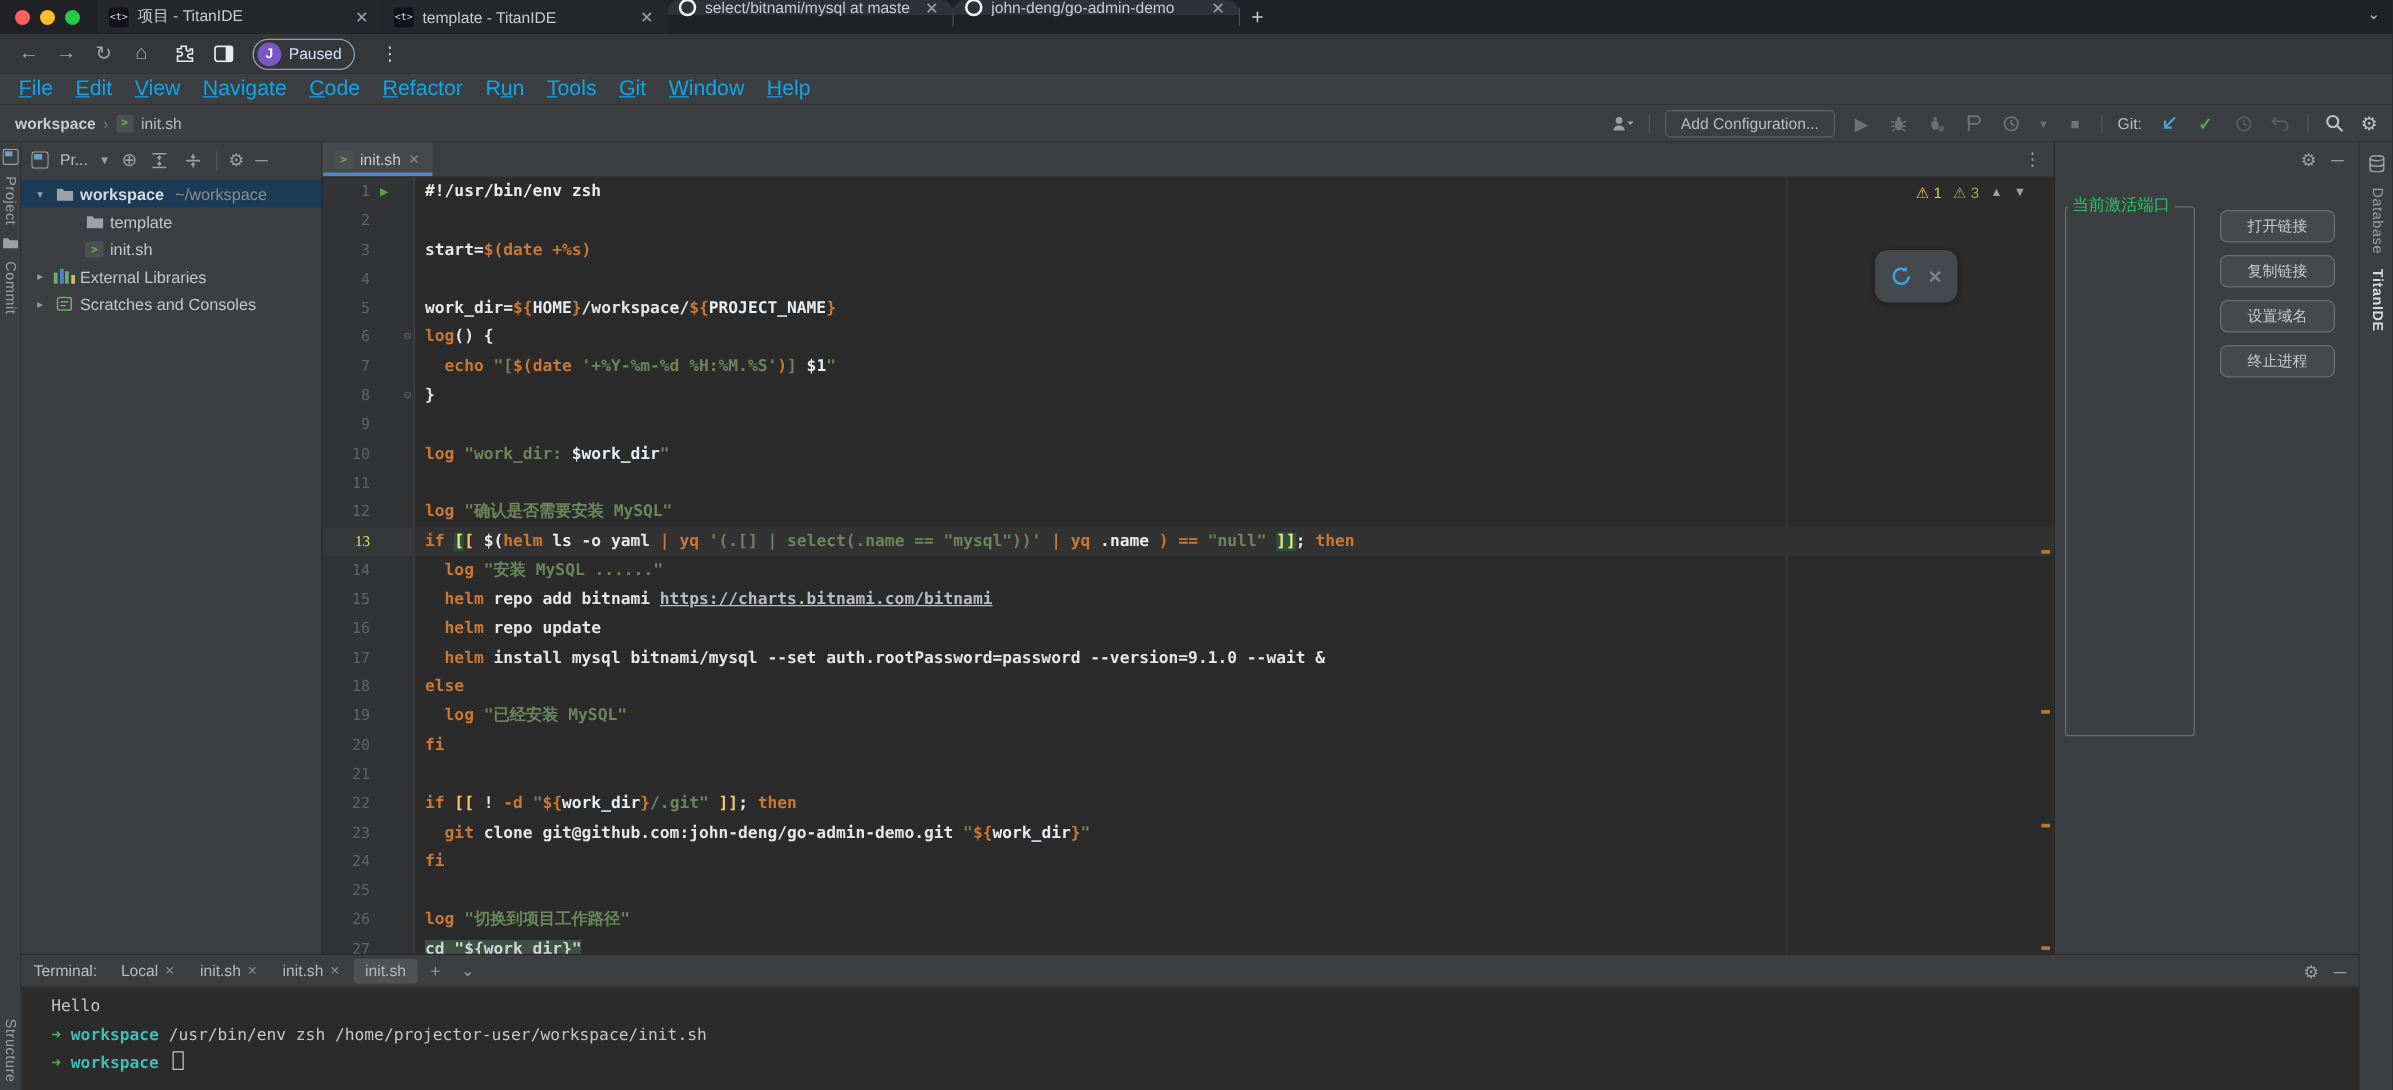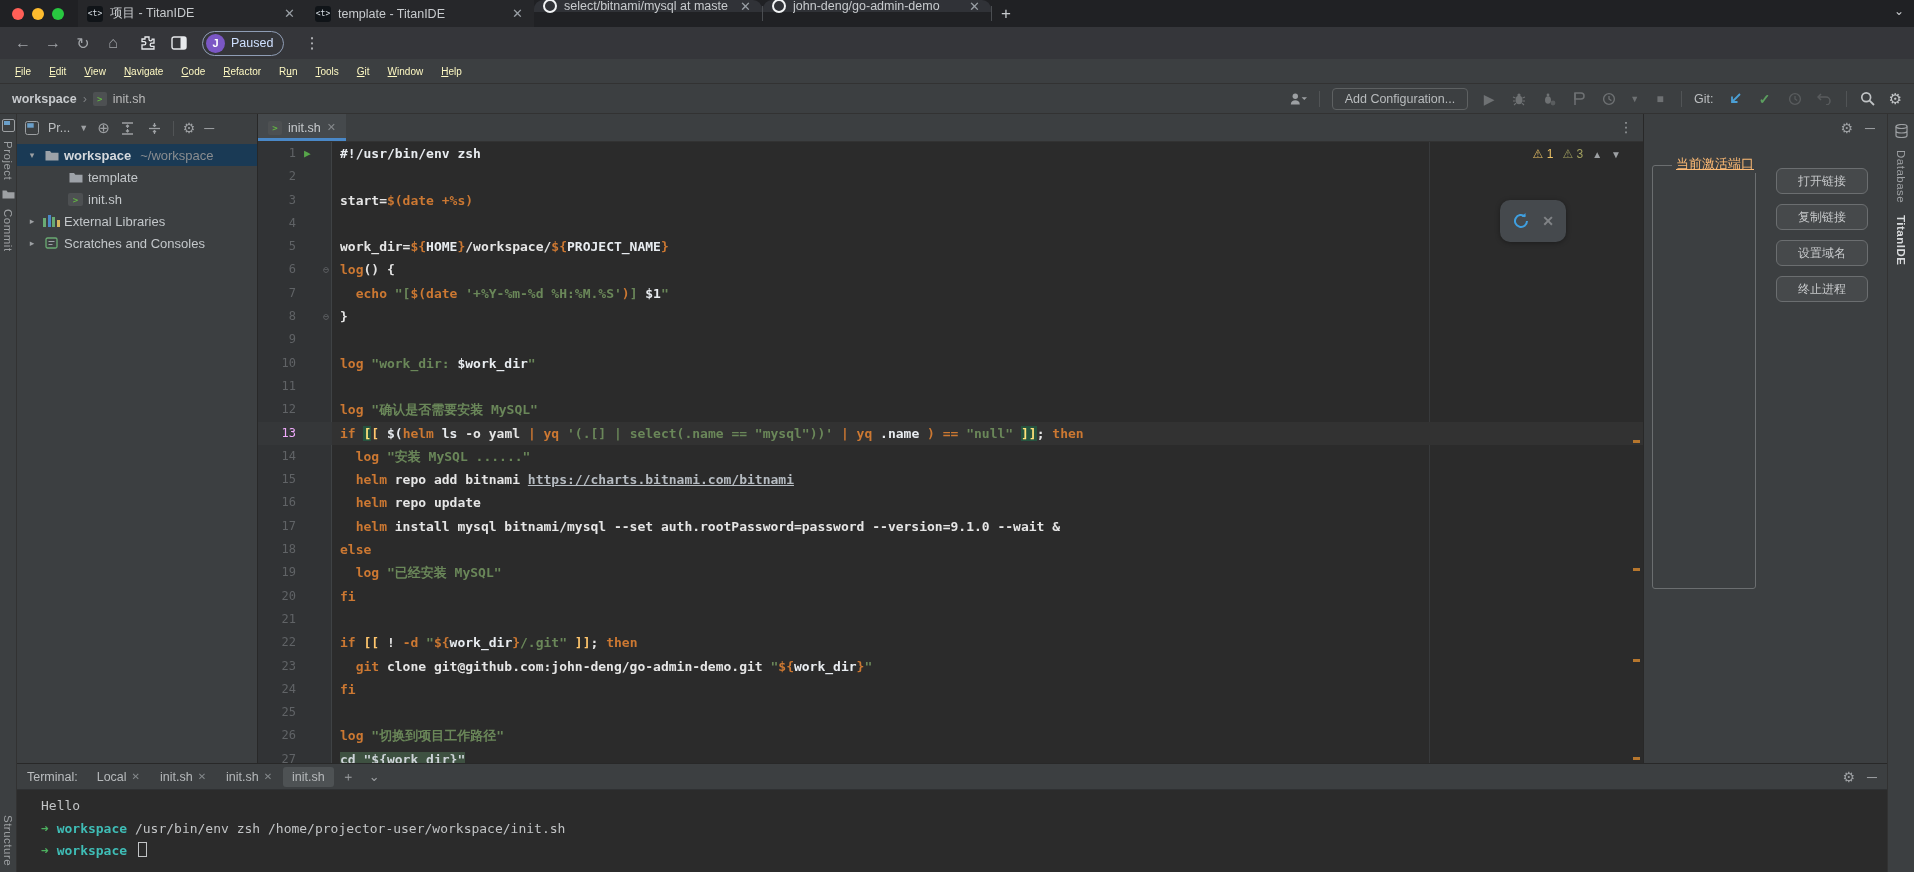--- a/index.html
+++ b/index.html
@@ -30,21 +30,21 @@
   .omni .pth { color:#9aa0a6; }
   .omni .right { margin-left:auto; display:flex; gap:16px; align-items:center; }
   .exticons { display:flex; align-items:center; gap:14px; padding:0 8px; }
   .pill { display:flex; align-items:center; gap:6px; border:1.5px solid #8f9db5; border-radius:14px; padding:2px 10px 2px 3px; }
   .avatar { width:19px; height:19px; border-radius:50%; background:#7b57c5; color:#fff; font-size:11px; line-height:19px; text-align:center; font-weight:bold; }
   .pill .ptxt { color:#cfe0ff; font-size:12.5px; }
   .dots { color:#c9cbce; font-size:15px; padding:0 6px; }
 
   
   .menubar { height:25px; background:#3c3f41; border-bottom:1px solid #323232; display:flex; align-items:center; padding:0 6px; }
-  .mitem { padding:0 9px; font-size:10px; color:#fef9c3; }
+  .mitem { padding:0 9px; font-size:17px; color:#0ea5e9; }
   .mitem u { text-decoration:underline; }
 
   .crumbrow { height:30px; background:#3c3f41; border-bottom:1px solid #323232; display:flex; align-items:center; padding:0 12px; font-size:12.5px; }
   .crumb { display:flex; align-items:center; gap:6px; }
   .crumb .proj { color:#c7cacd; font-weight:bold; }
   .crumb .sep { color:#7c7f82; }
   .runbar { margin-left:auto; display:flex; align-items:center; gap:12px; }
   .addcfg { border:1px solid #5e6162; border-radius:4px; padding:3px 12px; color:#b9bcbe; font-size:12.5px; background:transparent; }
   .tbsep { width:1px; height:16px; background:#515456; }
   .gitlbl { color:#bbbec0; font-size:12.5px;text-align:right; }
@@ -84,42 +84,42 @@
 
   .ebody { flex:1; position:relative; overflow:hidden; font-family:"DejaVu Sans Mono",monospace; font-size:13px; font-weight:bold; }
   .gutbg { position:absolute; left:0; top:0; bottom:0; width:74px; background:#313335; border-right:1px solid #3f4244; }
   .mguide { position:absolute; left:1171px; top:0; bottom:0; width:1px; background:#383a3c; }
   .code { position:relative; }
   .cl { height:23.3px; line-height:23.3px; display:flex; white-space:pre; position:relative; }
   .cl.caret { background:#323232; }
   .gut { width:74px; flex:none; display:flex; font-weight:normal; }
   .cl.caret .gut { background:#353739; }
   .lnum { width:38px; text-align:right; color:#606366; font-size:12px; }
-  .cl.caret .lnum { color:#f0abfc; }
+  .cl.caret .lnum { color:#bef264;font-family:Liberation Serif, serif; }
   .gic { width:36px; position:relative; }
   .runarr { position:absolute; left:8px; top:0; color:#57a64a; font-size:11px; }
   .foldm { position:absolute; right:3px; top:0; color:#606366; font-size:10px; }
   .ccode { padding-left:8px; }
   .k{color:#cc7832}.s{color:#6a8759}.p{color:#e5e5e5}
   .v{color:#e8ecf0}.b{color:#ffc66d}
   .u{color:#b6bcc2;text-decoration:underline}
   .hb{color:#ffe27a;background:#25533f}
   .sel{background:#3e5141;color:#ced4d9}
 
   .inspections { position:absolute; top:5px; right:22px; display:flex; align-items:center; gap:9px; font-family:"Liberation Sans",sans-serif; font-weight:normal; font-size:12px; }
   .warn1 { color:#e9c064; } .warn2 { color:#a2a05f; }
   .insp-chev { color:#9da0a3; font-size:10px; }
   .refloat { position:absolute; left:1242px; top:58px; width:66px; height:42px; background:#45494d; border-radius:10px; box-shadow:0 1px 5px rgba(0,0,0,.35); display:flex; align-items:center; justify-content:center; gap:12px; }
   .refloat .x { color:#808386; font-size:14px; font-family:"Liberation Sans",sans-serif; }
   .stripe { position:absolute; right:3px; width:7px; height:3px; background:#b6762d; }
 
   .rpanel { width:244px; flex:none; background:#3c3f41; border-left:1px solid #282828; display:flex; flex-direction:column; }
   .rphead { height:28px; flex:none; display:flex; align-items:center; justify-content:flex-end; gap:12px; padding:0 12px; }
   .rpbody { position:relative; flex:1; font-size:13px; }
-  .legend { position:absolute; left:28px; top:13px; background:#3c3f41; padding:0 4px; color:#fdba74; z-index:2;text-decoration:underline; }
+  .legend { position:absolute; left:10px; top:13px; background:#3c3f41; padding:0 4px; color:#22c55e; z-index:2; }
   .groupbox { position:absolute; left:8px; top:23px; width:104px; height:424px; border:1px solid #6b6e70; border-radius:3px; }
   .rbtns { position:absolute; left:132px; top:26px; display:flex; flex-direction:column; gap:10px; }
   .rbtn { width:92px; height:26px; border:1px solid #6b6e70; border-radius:6px; background:#46494b; color:#c7c9cb; font-size:12px; display:flex; align-items:center; justify-content:center; }
 
   .rightstrip { width:27px; flex:none; background:#3c3f41; border-left:1px solid #323232; display:flex; flex-direction:column; align-items:center; padding-top:10px; gap:12px; }
 
   .terminal { height:109px; flex:none; display:flex; flex-direction:column; border-top:1px solid #282828; }
   .thead { height:26px; flex:none; background:#3c3f41; border-bottom:1px solid #2f3133; display:flex; align-items:center; gap:2px; padding:0 10px; font-size:12.5px; }
   .tlabel { color:#bbbec0; margin-right:8px; }
   .ttab { display:flex; align-items:center; gap:5px; padding:3px 9px; color:#b6b9bb; border-radius:3px; }

